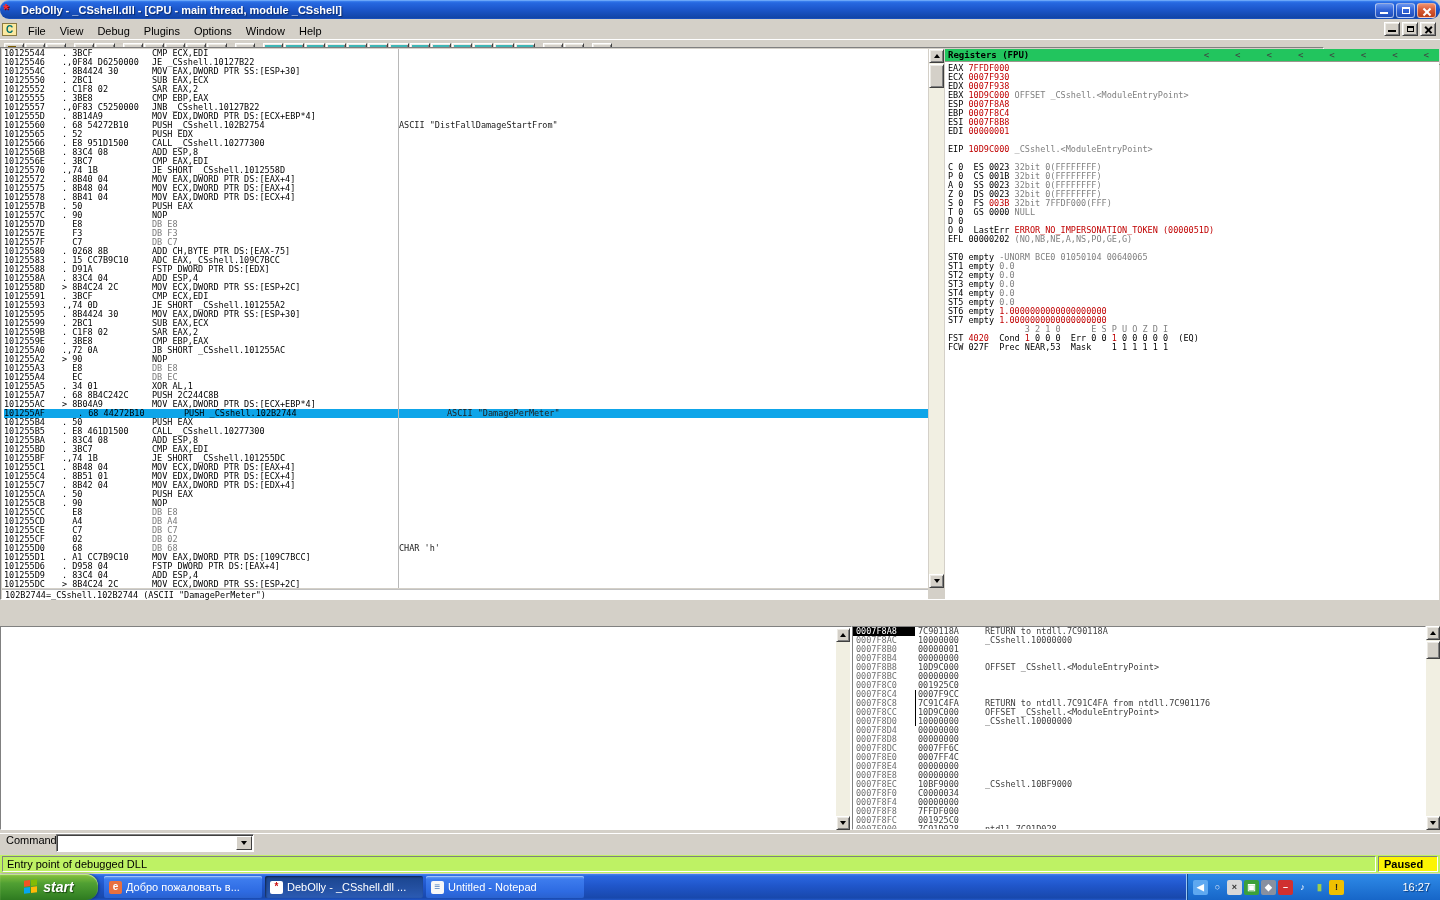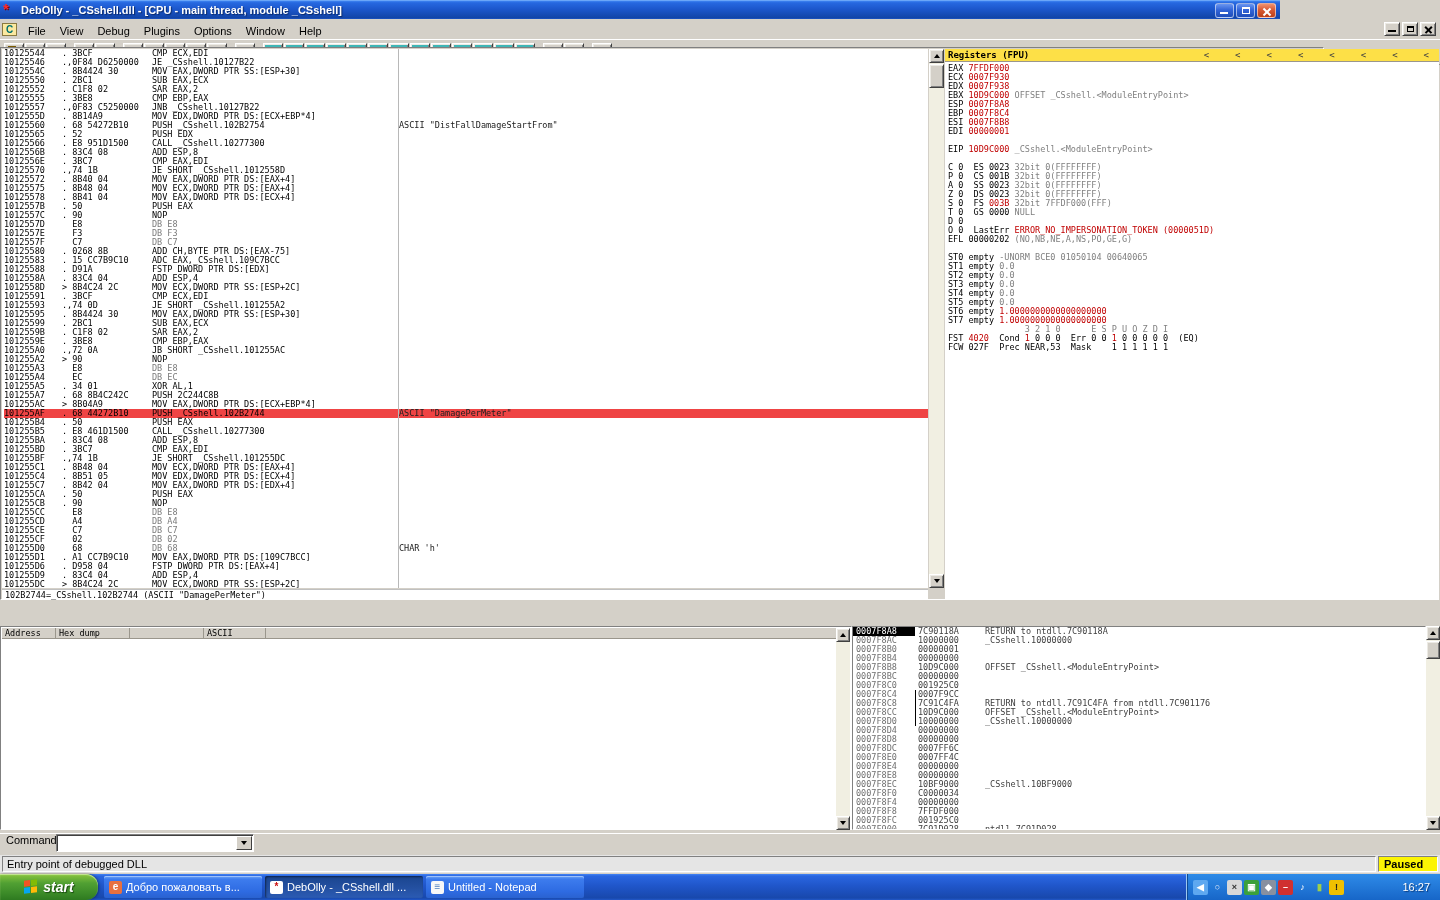--- a/index.html
+++ b/index.html
@@ -2,23 +2,23 @@
 <html><head>
 <meta charset="utf-8">
 <style>
   * { margin:0; padding:0; box-sizing:border-box; }
   html,body { width:1440px; height:900px; overflow:hidden; background:#D4D0C8;
               font-family:"Liberation Sans", sans-serif; }
   .app { position:absolute; left:0; top:0; width:1440px; height:900px; background:#D4D0C8; }
   .mono { font-family:"DejaVu Sans Mono", monospace; }
 
   
-  .titlebar { position:absolute; left:0; top:0; width:1280px; height:19px;
+  .titlebar { position:absolute; left:0; top:0; width:1440px; height:19px;
     background:linear-gradient(180deg,#3D83F0 0%,#2668E0 10%,#1C57CC 45%,#1245A8 92%,#1A54C4 100%);
-    border-top:1px solid #6AA6F8; display:flex; align-items:center; padding-left:3px; color:#fff; }
+    border-top:1px solid #6AA6F8; display:flex; align-items:center; padding-left:3px; color:#fff;border-radius:9px; }
   .app-icon { width:14px; height:14px; color:#FF2A2A; font-weight:bold; font-size:15px; line-height:12px;
     text-shadow:1px 1px 0 #7A0000; margin-right:4px; }
   .app-icon::before { content:"*"; }
   .title-text { font-size:11px; font-weight:bold; text-shadow:1px 1px 1px #0A2A6A; white-space:nowrap; }
   .cap-btns { margin-left:auto; display:flex; gap:2px; padding-right:4px; }
   .cap { width:19px; height:15px; border-radius:3px; border:1px solid rgba(255,255,255,.55);
     display:flex; align-items:center; justify-content:center; position:relative; }
   .cap.min,.cap.max { background:linear-gradient(180deg,#6A96F0 0%,#3365D8 45%,#1E4DB8 100%); }
   .cap.cls { background:linear-gradient(180deg,#F0926F 0%,#D75A34 45%,#BC3F18 100%); }
   .cap .bar { position:absolute; left:4px; bottom:3px; width:8px; height:2px; background:#fff; }
@@ -63,28 +63,28 @@
 
   
   .cpu { position:absolute; left:0; top:47px; width:1324px; height:553px; background:#D4D0C8;
     border:1px solid; border-color:#808080 #FFFFFF #FFFFFF #808080; }
   .disasm { position:absolute; left:1px; top:1px; width:926px; height:539px; background:#fff;
     overflow:hidden; font-size:8.5px; line-height:9px; padding-left:2px; position:absolute; }
   .drow { display:flex; height:9px; white-space:pre; color:#000; }
   .drow span { white-space:pre; overflow:hidden; }
   .ca { width:58px; } .ch { width:90px; } .cm { width:247px; } .cc { flex:1; color:#202020; }
   .drow.dim .cm { color:#7C7C7C; }
-  .drow.hl { background:#ef4444; }
+  .drow.hl { background:#0ea5e9;gap:16px; }
   .vsep { position:absolute; left:397px; top:1px; width:1px; height:539px; background:#B8B8B8; }
   .infoline { position:absolute; left:1px; top:541px; width:926px; height:11px; background:#fff;
     border-top:1px solid #C0C0C0; font-size:8.5px; line-height:10px; padding-left:3px;
     white-space:pre; overflow:hidden; color:#000; }
 
   .regs { position:absolute; left:944px; top:1px; width:494px; height:551px; background:#fff; overflow:hidden; }
-  .regs-title { height:13px; background:#fde047; border-bottom:1px solid #9A968C; display:flex;
+  .regs-title { height:13px; background:#22c55e; border-bottom:1px solid #9A968C; display:flex;
     align-items:center; font-size:9px; font-weight:bold; padding-left:3px; }
   .marks { margin-left:auto; display:flex; gap:26px; padding-right:10px; color:#404040; font-weight:normal; font-size:9px; }
   .reg-lines { padding:2px 0 0 3px; font-size:8.5px; line-height:9px; }
   .rrow { height:9px; white-space:pre; }
   .rrow span { white-space:pre; }
   .seg-k { color:#000; } .seg-r { color:#C00000; } .seg-g { color:#808080; }
 
   
   .sb { position:absolute; background:#F1EFE2; }
   .sb-disasm { left:928px; top:1px; width:15px; height:539px; }
@@ -125,21 +125,21 @@
     border-top:1px solid #FFFFFF; display:flex; font-size:11px; }
   .cmd-label { padding-left:6px; width:56px; }
   .combo { position:relative; width:198px; height:18px; background:#fff; border:1px solid;
     border-color:#808080 #FFFFFF #FFFFFF #808080; box-shadow:inset 1px 1px 0 #404040; }
   .combo input { position:absolute; left:2px; top:1px; width:176px; height:14px; border:none; outline:none;
     font-size:11px; font-family:"DejaVu Sans Mono",monospace; }
   .combo-btn { position:absolute; right:1px; top:1px; width:16px; height:14px; background:#D4D0C8;
     border:1px solid; border-color:#FFFFFF #404040 #404040 #FFFFFF; display:flex; align-items:center; justify-content:center; }
 
   
-  .statusbar { position:absolute; left:0; top:855px; width:1440px; height:18px; background:#e5e5e5; font-size:11px; }
+  .statusbar { position:absolute; left:0; top:855px; width:1440px; height:18px; background:#bef264; font-size:11px; }
   .status-msg { position:absolute; left:2px; top:1px; width:1374px; height:16px; line-height:15px; padding-left:4px;
     border:1px solid; border-color:#808080 #FFFFFF #FFFFFF #808080; color:#000; }
   .status-state { position:absolute; right:2px; top:1px; width:60px; height:16px; line-height:15px; text-align:left; padding-left:5px;
     background:#FCF403; border:1px solid; border-color:#808080 #FFFFFF #FFFFFF #808080; font-weight:bold; }
 
   
   .taskbar { position:absolute; left:0; top:874px; width:1440px; height:26px;
     background:linear-gradient(180deg,#4484F4 0%,#2A66E0 8%,#2056CA 45%,#1848AC 92%,#2258C8 100%); }
   .startbtn { position:absolute; left:0; top:0; width:98px; height:26px; border-radius:0 12px 12px 0;
     background:linear-gradient(180deg,#8CC63F 0%,#51A033 35%,#3B8A28 75%,#2E7A20 100%);
@@ -353,21 +353,21 @@
         <div class="drow"><span class="ca">101255A5</span><span class="ch">. 34 01</span><span class="cm">XOR AL,1</span><span class="cc"></span></div>
         <div class="drow"><span class="ca">101255A7</span><span class="ch">. 68 8B4C242C</span><span class="cm">PUSH 2C244C8B</span><span class="cc"></span></div>
         <div class="drow"><span class="ca">101255AC</span><span class="ch">&gt; 8B04A9</span><span class="cm">MOV EAX,DWORD PTR DS:[ECX+EBP*4]</span><span class="cc"></span></div>
         <div class="drow hl"><span class="ca">101255AF</span><span class="ch">. 68 44272B10</span><span class="cm">PUSH _CSshell.102B2744</span><span class="cc">ASCII "DamagePerMeter"</span></div>
         <div class="drow"><span class="ca">101255B4</span><span class="ch">. 50</span><span class="cm">PUSH EAX</span><span class="cc"></span></div>
         <div class="drow"><span class="ca">101255B5</span><span class="ch">. E8 461D1500</span><span class="cm">CALL _CSshell.10277300</span><span class="cc"></span></div>
         <div class="drow"><span class="ca">101255BA</span><span class="ch">. 83C4 08</span><span class="cm">ADD ESP,8</span><span class="cc"></span></div>
         <div class="drow"><span class="ca">101255BD</span><span class="ch">. 3BC7</span><span class="cm">CMP EAX,EDI</span><span class="cc"></span></div>
         <div class="drow"><span class="ca">101255BF</span><span class="ch">.,74 1B</span><span class="cm">JE SHORT _CSshell.101255DC</span><span class="cc"></span></div>
         <div class="drow"><span class="ca">101255C1</span><span class="ch">. 8B48 04</span><span class="cm">MOV ECX,DWORD PTR DS:[EAX+4]</span><span class="cc"></span></div>
-        <div class="drow"><span class="ca">101255C4</span><span class="ch">. 8B51 05</span><span class="cm">MOV EDX,DWORD PTR DS:[ECX+4]</span><span class="cc"></span></div>
+        <div class="drow"><span class="ca">101255C4</span><span class="ch">. 8B51 01</span><span class="cm">MOV EDX,DWORD PTR DS:[ECX+4]</span><span class="cc"></span></div>
         <div class="drow"><span class="ca">101255C7</span><span class="ch">. 8B42 04</span><span class="cm">MOV EAX,DWORD PTR DS:[EDX+4]</span><span class="cc"></span></div>
         <div class="drow"><span class="ca">101255CA</span><span class="ch">. 50</span><span class="cm">PUSH EAX</span><span class="cc"></span></div>
         <div class="drow"><span class="ca">101255CB</span><span class="ch">. 90</span><span class="cm">NOP</span><span class="cc"></span></div>
         <div class="drow dim"><span class="ca">101255CC</span><span class="ch">  E8</span><span class="cm">DB E8</span><span class="cc"></span></div>
         <div class="drow dim"><span class="ca">101255CD</span><span class="ch">  A4</span><span class="cm">DB A4</span><span class="cc"></span></div>
         <div class="drow dim"><span class="ca">101255CE</span><span class="ch">  C7</span><span class="cm">DB C7</span><span class="cc"></span></div>
         <div class="drow dim"><span class="ca">101255CF</span><span class="ch">  02</span><span class="cm">DB 02</span><span class="cc"></span></div>
         <div class="drow dim"><span class="ca">101255D0</span><span class="ch">  68</span><span class="cm">DB 68</span><span class="cc">CHAR 'h'</span></div>
         <div class="drow"><span class="ca">101255D1</span><span class="ch">. A1 CC7B9C10</span><span class="cm">MOV EAX,DWORD PTR DS:[109C7BCC]</span><span class="cc"></span></div>
         <div class="drow"><span class="ca">101255D6</span><span class="ch">. D958 04</span><span class="cm">FSTP DWORD PTR DS:[EAX+4]</span><span class="cc"></span></div>
@@ -430,27 +430,20 @@
           <div class="rrow"><span class="seg-k">ST7 empty </span><span class="seg-r">1.0000000000000000000</span></div>
           <div class="rrow"><span class="seg-g">               3 2 1 0      E S P U O Z D I</span></div>
           <div class="rrow"><span class="seg-k">FST </span><span class="seg-r">4020</span><span class="seg-k">  Cond </span><span class="seg-r">1</span><span class="seg-k"> 0 0 0  Err 0 0 </span><span class="seg-r">1</span><span class="seg-k"> 0 0 0 0 0  (EQ)</span></div>
           <div class="rrow"><span class="seg-k">FCW 027F  Prec NEAR,53  Mask    1 1 1 1 1 1</span></div>
         </div>
     </div>
     <div class="infoline mono">102B2744=_CSshell.102B2744 (ASCII "DamagePerMeter")</div>
   </div>
 
   <div class="dump">
-    <div class="dump-head mono">
-        <span class="dh-cell" style="width: 54px;">Address</span>
-        <span class="dh-cell" style="width: 74px;">Hex dump</span>
-        <span class="dh-cell" style="width: 74px;"></span>
-        <span class="dh-cell" style="width: 62px;">ASCII</span>
-        <span class="dh-cell" style="width: auto; flex: 1 1 0%; border-right: none;"></span>
-      </div>
     <div class="dump-body"></div>
     <div class="sb sb-dump">
       <span class="sbtn up">
           <i class="tri-up"></i>
         </span>
       <span class="sbtn down">
           <i class="tri-down"></i>
         </span>
     </div>
   </div>

